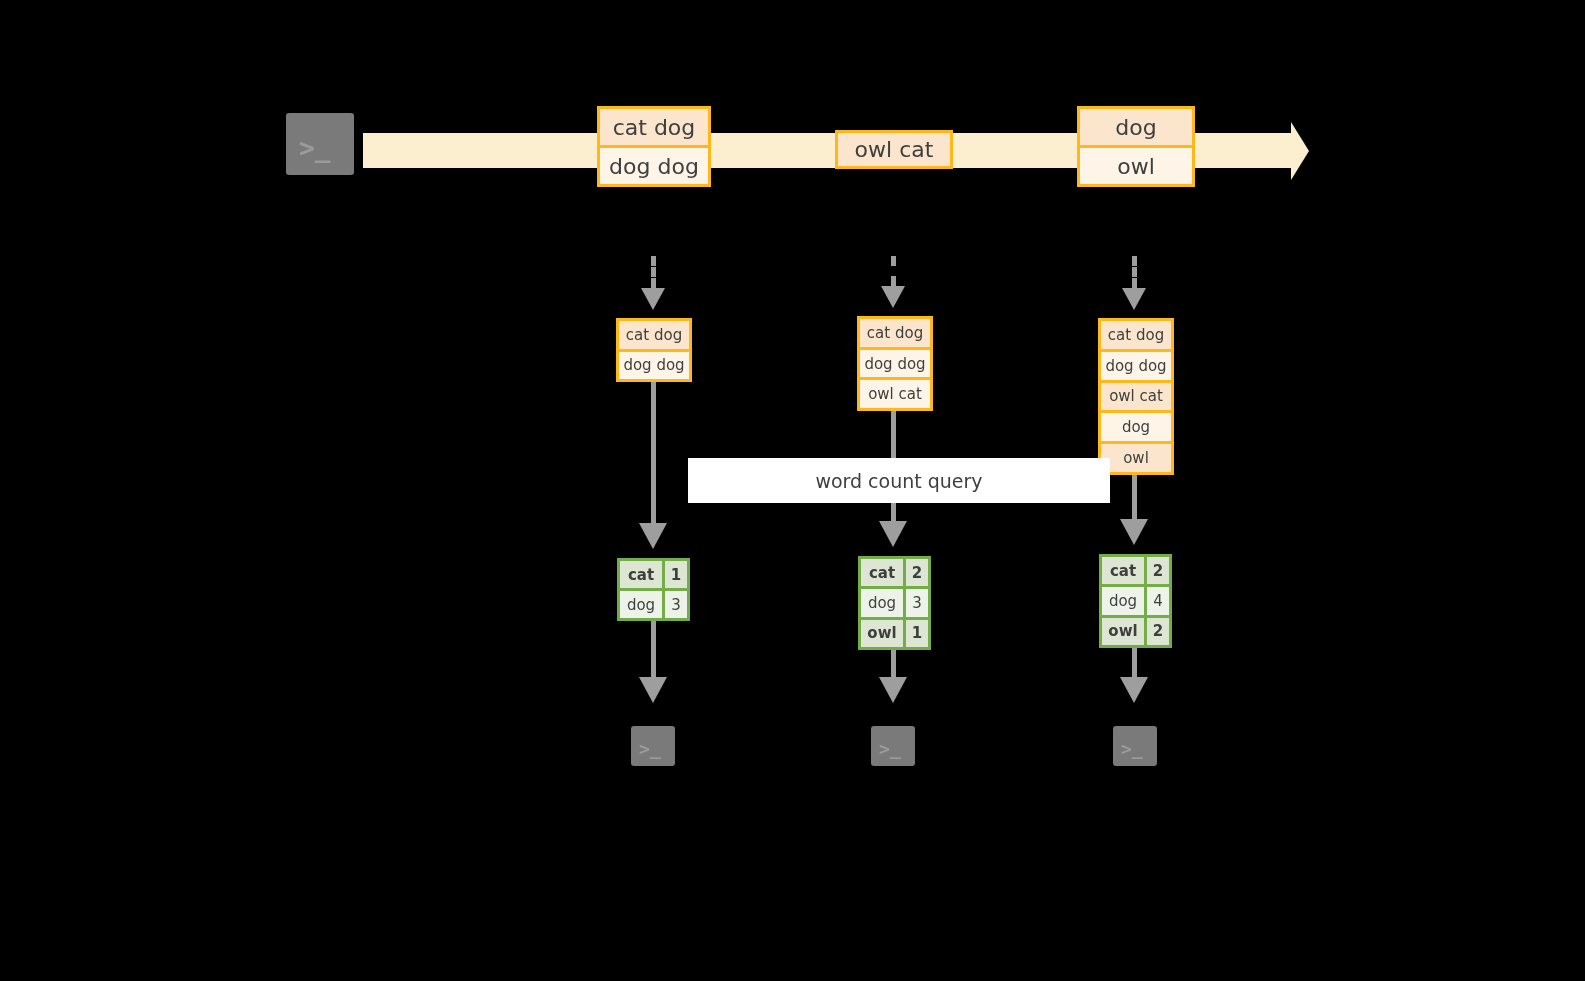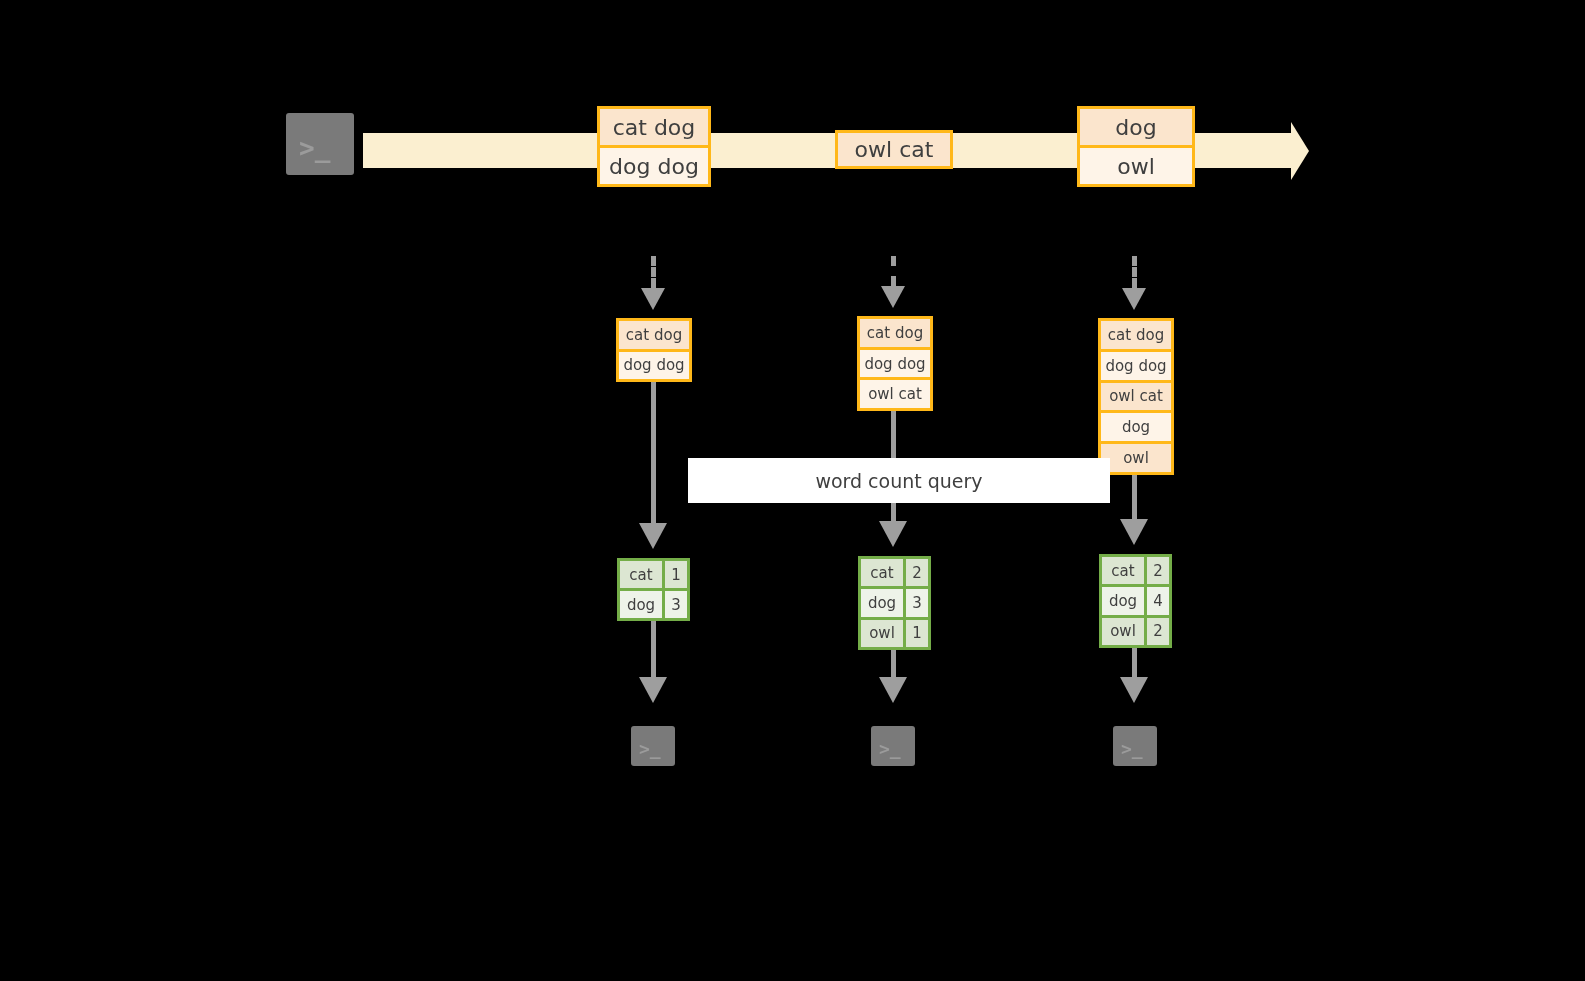--- a/index.html
+++ b/index.html
@@ -103,21 +103,21 @@
   .gtable .grow + .grow { border-top: 3px solid #74ad48; }
   .gtable .gcell {
     box-sizing: border-box;
     display: flex;
     align-items: center;
     justify-content: center;
     color: #3f3f3f;
     background: #eef3e9;
     white-space: nowrap;
   }
-  .gtable .gcell.dark { background: #dce6d2; }
+  .gtable .gcell.dark { background: #dce6d2; font-weight: bold; }
   .gtable .gcell.word { flex: 0 0 auto; }
   .gtable .gcell.cnt  { flex: 1 1 auto; border-left: 3px solid #74ad48; }
 
   
   .vline {
     position: absolute;
     background: #9e9e9e;
   }
   .vdash {
     position: absolute;

